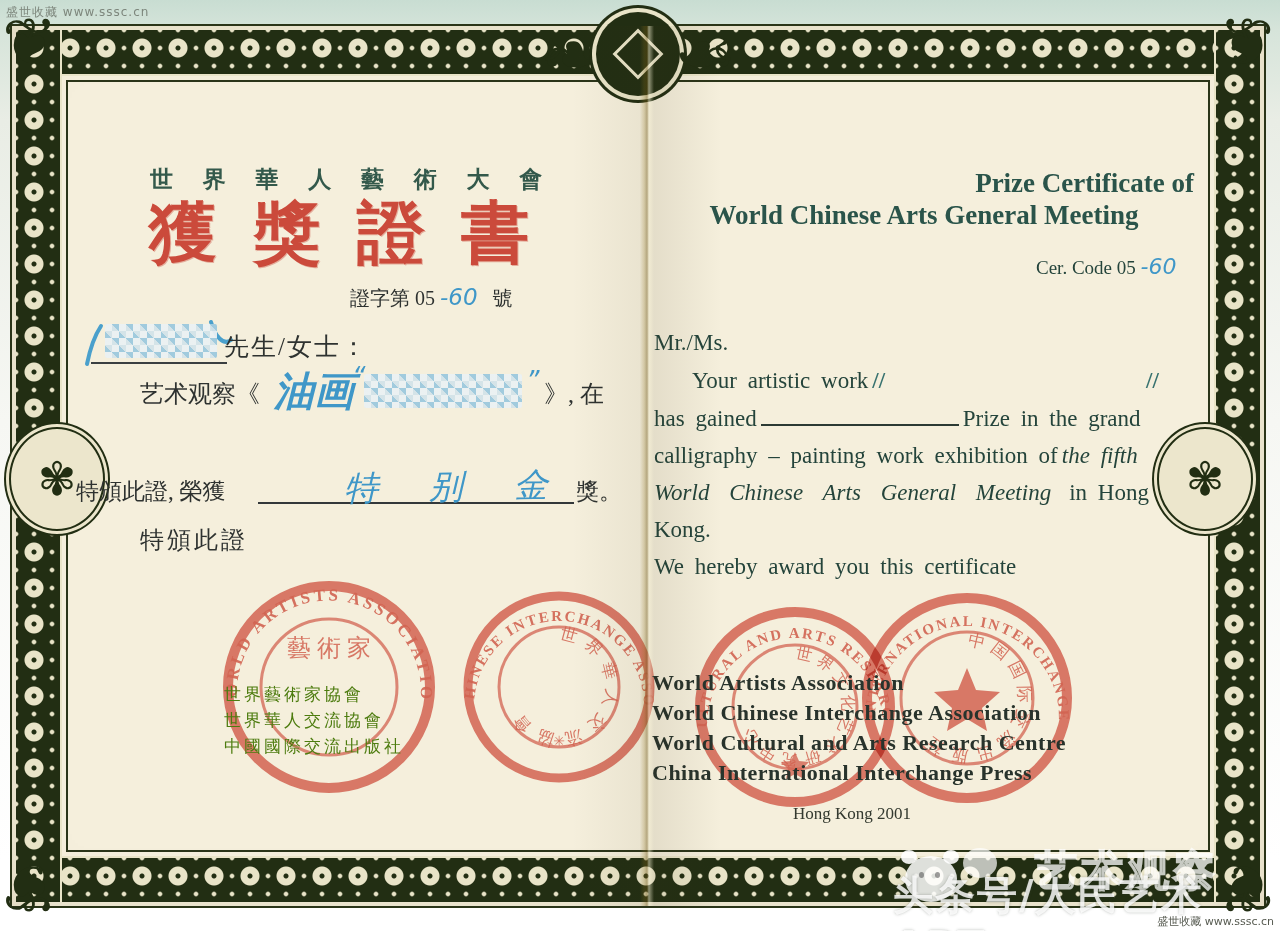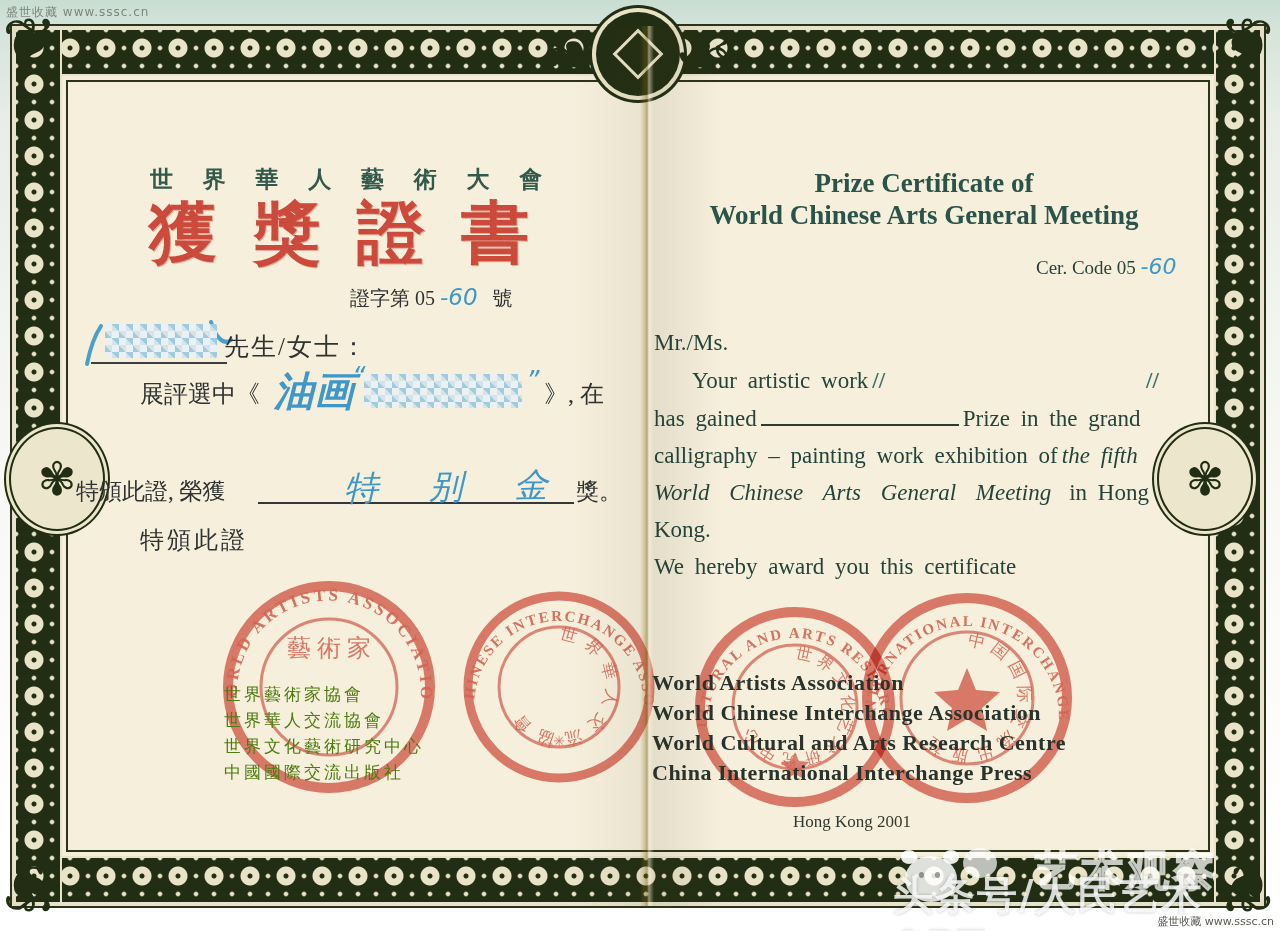--- a/index.html
+++ b/index.html
@@ -133,21 +133,21 @@
     <div class="abs" style="top:296px;left:45px;width:124px;height:44px;">
       <svg width="150" height="52" style="position:absolute;left:-14px;top:-6px;">
         <path d="M18,10 C10,22 6,38 4,48" stroke="#4aa0cc" stroke-width="4" fill="none" stroke-linecap="round"></path>
         <path d="M128,6 C132,20 140,30 148,24" stroke="#4aa0cc" stroke-width="4" fill="none" stroke-linecap="round"></path>
       </svg>
       <div class="mosaic" style="position:absolute;left:8px;top:2px;width:112px;height:34px;"></div>
       <div style="position:absolute;left:-6px;top:40px;width:136px;border-bottom:2px solid #3a3f41;"></div>
     </div>
     <div class="abs cn-text" style="top:304px;left:172px;font-size:25px;letter-spacing:2px;">先生/女士：</div>
 
-    <div class="abs cn-text" style="top:352px;left:88px;font-size:24px;">展評選中《</div>
+    <div class="abs cn-text" style="top:352px;left:88px;font-size:24px;">艺术观察《</div>
     <div class="abs hand" style="top:338px;left:222px;font-size:40px;font-weight:bold;">油画</div>
     <span class="abs hand" style="top:336px;left:300px;font-size:26px;">“</span>
     <div class="mosaic abs" style="top:348px;left:312px;width:158px;height:34px;"></div>
     <span class="abs hand" style="top:340px;left:474px;font-size:26px;">”</span>
     <div class="abs cn-text" style="top:352px;left:492px;font-size:24px;">》, 在</div>
 
 
     <div class="abs" style="top:450px;left:24px;width:570px;">
       <span class="cn-text" style="font-size:23px;">特頒此證, 榮獲</span>
       <span class="abs uline" style="left:182px;top:26px;width:316px;"></span>
@@ -181,27 +181,26 @@
       </text>
       <text font-size="17" fill="#cd4f3d" opacity=".85" letter-spacing="8">
         <textPath href="#cirB" startOffset="0%">世界華人交流協會</textPath>
       </text>
       <text x="99" y="158" text-anchor="middle" font-size="14" fill="#cd4f3d" opacity=".85">✳</text>
     </svg>
 
     <div class="abs org-block" style="top:656px;left:172px;">
       <div class="org-line-cn">世界藝術家協會</div>
       <div class="org-line-cn">世界華人交流協會</div>
-      <div class="org-line-cn">世界文化藝術研究中心</div>
       <div class="org-line-cn">中國國際交流出版社</div>
     </div>
   </div>
 
   <div class="page right-page">
-    <div class="abs r-title" style="top:142px;left:10px;">Prize Certificate of</div>
+    <div class="abs r-title" style="top:142px;left:10px;text-align:right;">Prize Certificate of</div>
     <div class="abs r-title" style="top:174px;left:10px;">World Chinese Arts General Meeting</div>
 
     <div class="abs" style="top:228px;left:392px;font-size:19px;">
       <span class="en">Cer. Code 05</span>
       <span class="hand" style="font-size:22px;">-60</span>
     </div>
 
     <div class="abs en r-body" style="top:304px;left:10px;">Mr./Ms.</div>
 
     <div class="abs" style="top:342px;left:10px;width:540px;">
@@ -259,21 +258,21 @@
         <textPath href="#cirD" startOffset="0%">中国国际交流出版社</textPath>
       </text>
       <path d="M108,78 l9,22 24,2 -18,16 5,23 -20,-12 -20,12 5,-23 -18,-16 24,-2 z" fill="#cd4f3d" opacity=".85"></path>
     </svg>
 
     <div class="abs org-block" style="top:642px;left:8px;">
       <div class="org-line-en">World Artists Association</div>
       <div class="org-line-en">World Chinese Interchange Association</div>
       <div class="org-line-en">World Cultural and Arts Research Centre</div>
       <div class="org-line-en">China International Interchange Press</div>
-      <div class="year-en" style="margin-top:24px;">Hong Kong 2001</div>
+      <div class="year-en" style="margin-top:16px;">Hong Kong 2001</div>
     </div>
   </div>
 
   <div class="fold-shade"></div>
   <div class="fold"></div>
 </div>
 
 <div class="panda" style="left:905px;top:850px;">
   <div class="head"></div>
     <div class="ear"></div>

